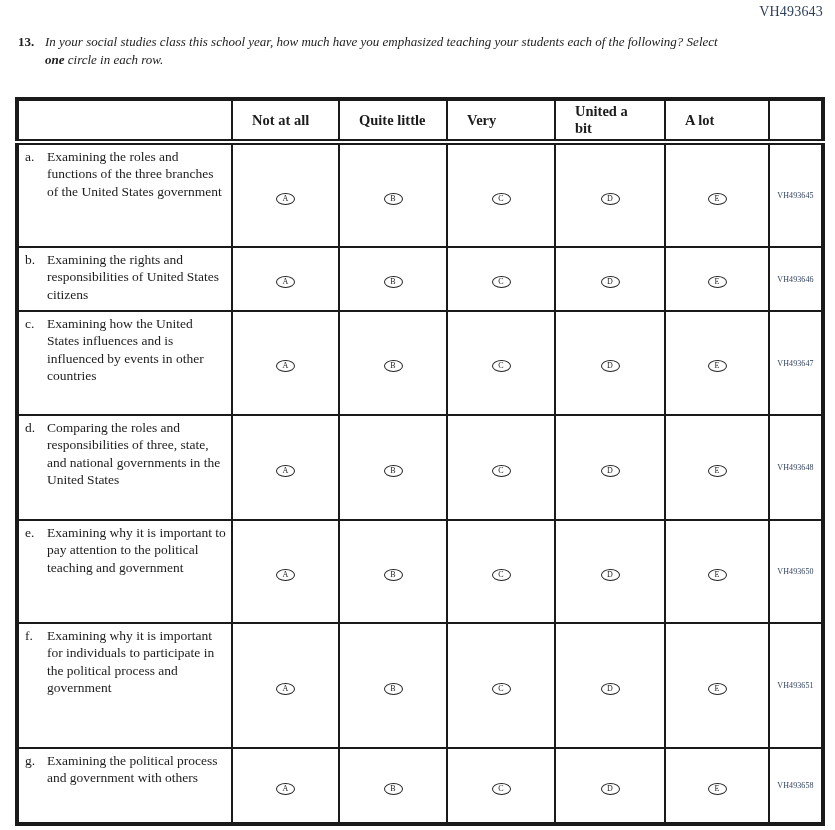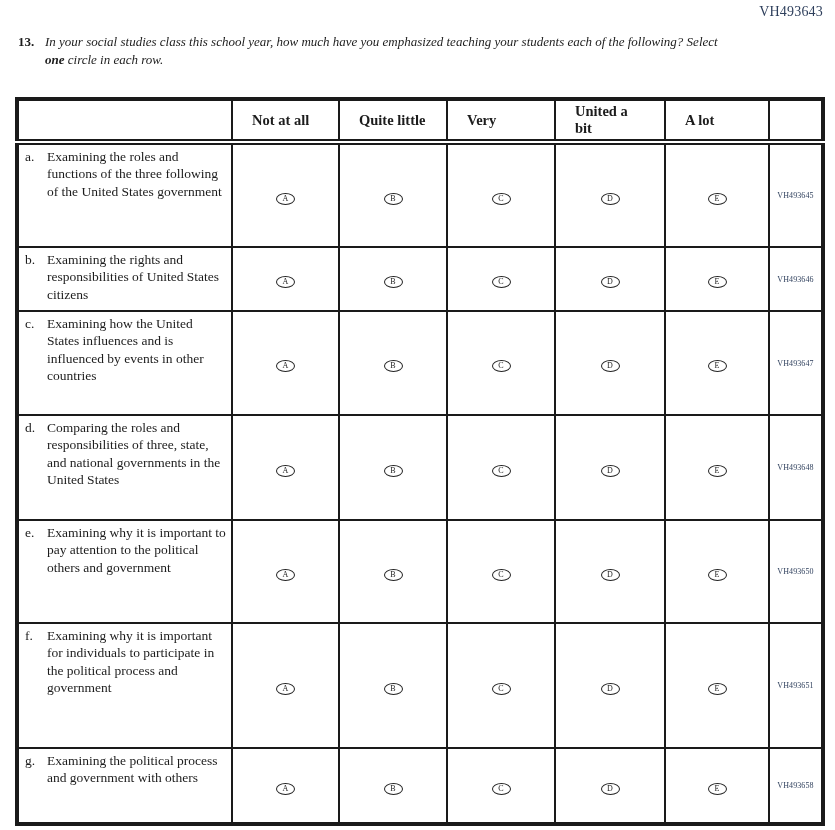--- a/index.html
+++ b/index.html
@@ -127,21 +127,21 @@
       <th>Quite little</th>
       <th>Very</th>
       <th>United a bit</th>
       <th>A lot</th>
       <th></th>
     </tr>
   </thead>
   <tbody>
     <tr style="height:105px">
       <td class="label-cell">
-        <div class="item"><span class="marker">a.</span><span>Examining the roles and functions of the three following of the United States government</span></div>
+        <div class="item"><span class="marker">a.</span><span>Examining the roles and functions of the three branches of the United States government</span></div>
       </td>
       <td class="option-cell"><span class="bubble">A</span></td>
       <td class="option-cell"><span class="bubble">B</span></td>
       <td class="option-cell"><span class="bubble">C</span></td>
       <td class="option-cell"><span class="bubble">D</span></td>
       <td class="option-cell"><span class="bubble">E</span></td>
       <td class="code-cell">VH493645</td>
     </tr>
     <tr style="height:64px">
       <td class="label-cell">
@@ -171,21 +171,21 @@
       </td>
       <td class="option-cell"><span class="bubble">A</span></td>
       <td class="option-cell"><span class="bubble">B</span></td>
       <td class="option-cell"><span class="bubble">C</span></td>
       <td class="option-cell"><span class="bubble">D</span></td>
       <td class="option-cell"><span class="bubble">E</span></td>
       <td class="code-cell">VH493648</td>
     </tr>
     <tr style="height:103px">
       <td class="label-cell">
-        <div class="item"><span class="marker">e.</span><span>Examining why it is important to pay attention to the political others and government</span></div>
+        <div class="item"><span class="marker">e.</span><span>Examining why it is important to pay attention to the political teaching and government</span></div>
       </td>
       <td class="option-cell"><span class="bubble">A</span></td>
       <td class="option-cell"><span class="bubble">B</span></td>
       <td class="option-cell"><span class="bubble">C</span></td>
       <td class="option-cell"><span class="bubble">D</span></td>
       <td class="option-cell"><span class="bubble">E</span></td>
       <td class="code-cell">VH493650</td>
     </tr>
     <tr style="height:125px">
       <td class="label-cell">

